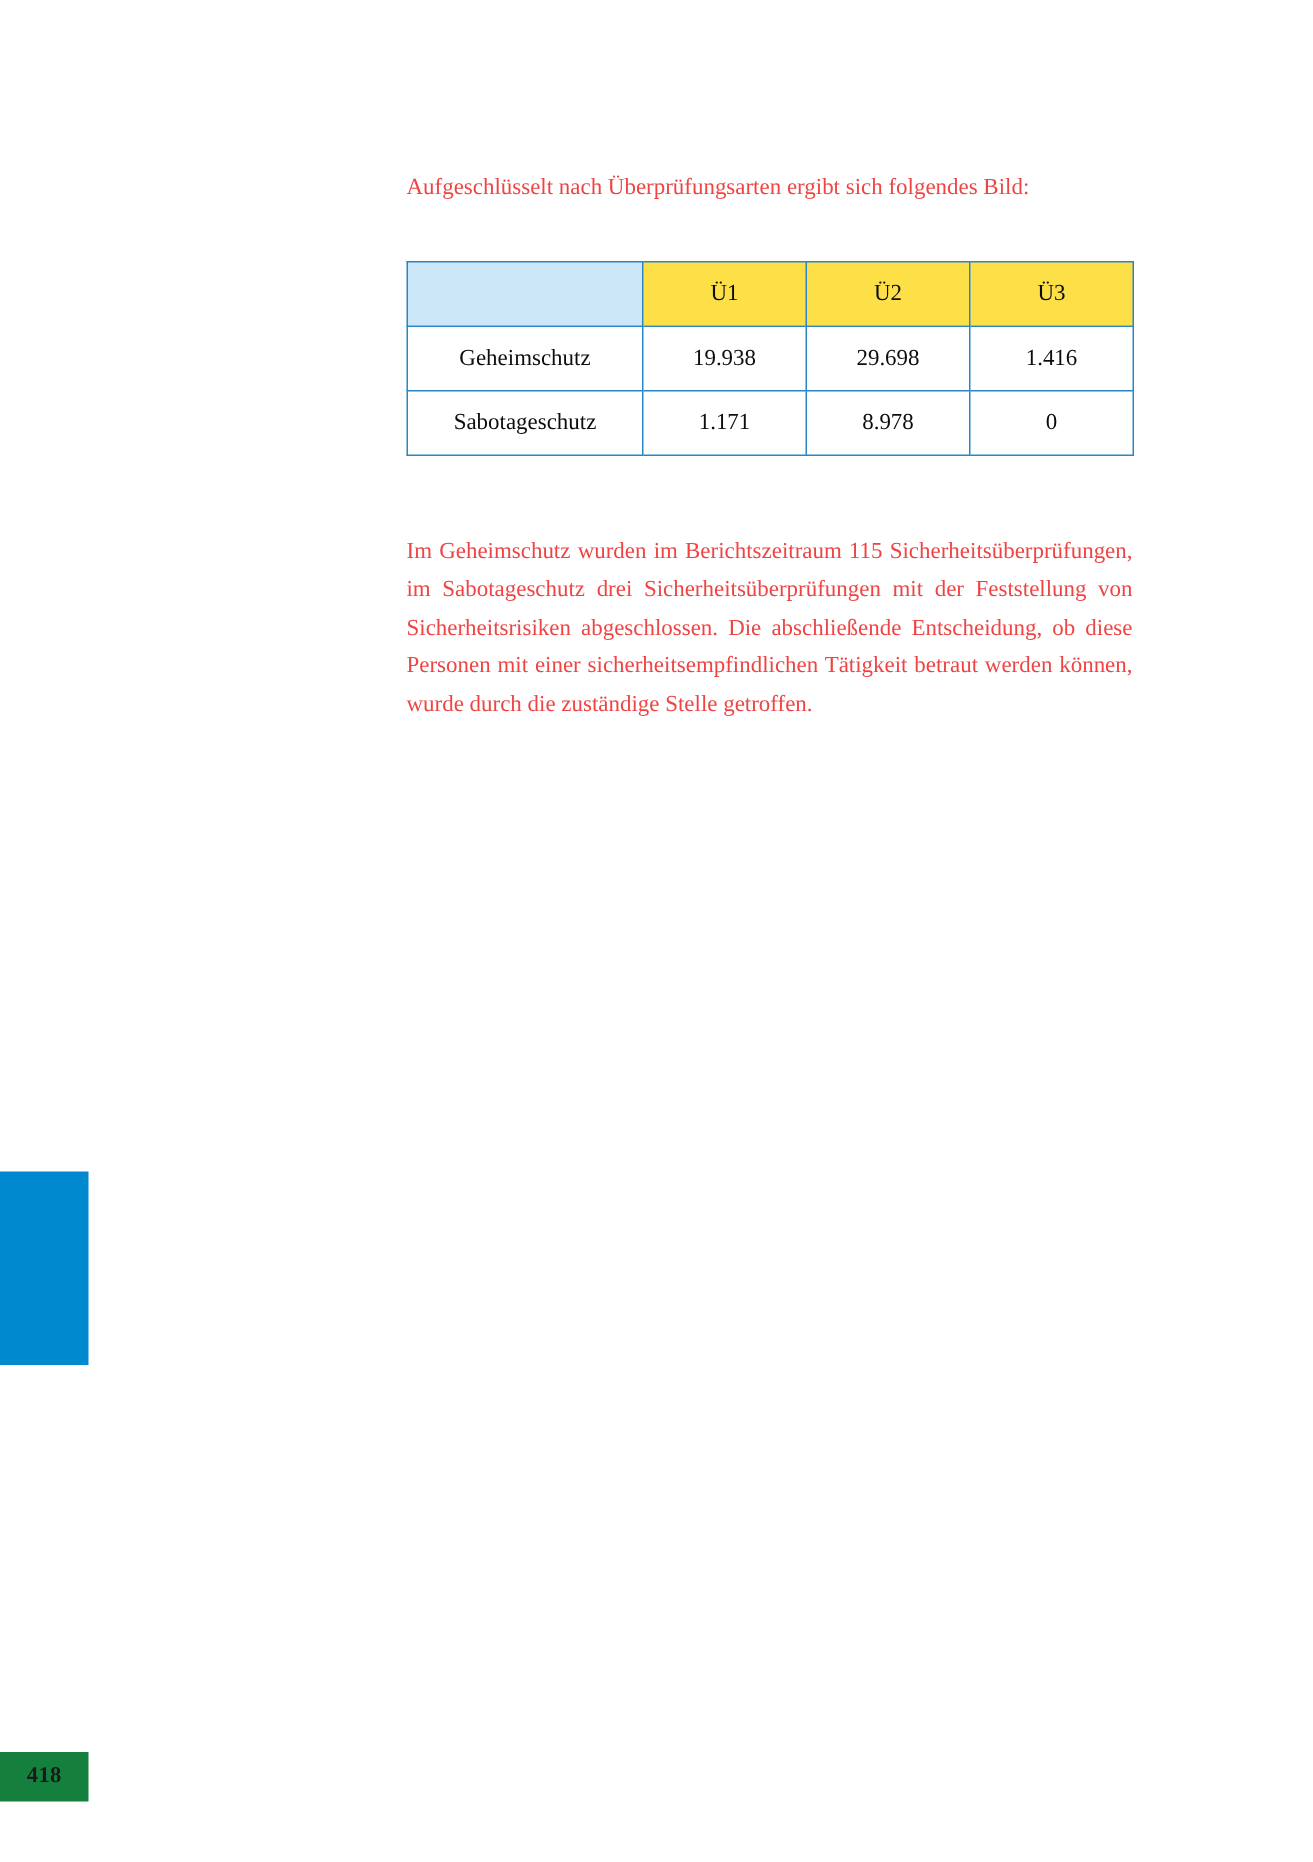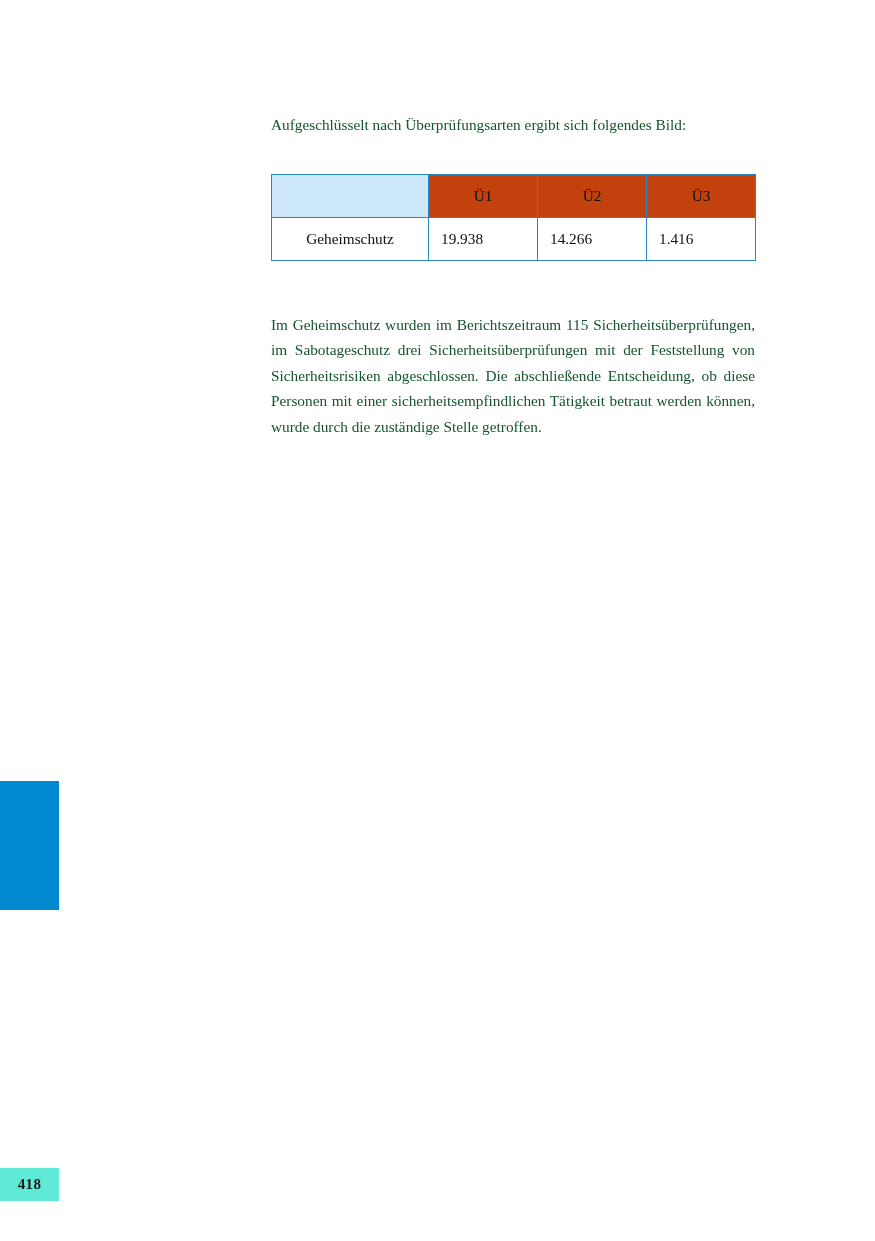--- a/index.html
+++ b/index.html
@@ -31,21 +31,21 @@
     background: #0089cf;
   }
 
   
   .page-number-box {
     position: absolute;
     left: 0;
     top: 1168px;
     width: 59px;
     height: 33px;
-    background: #5eead4;
+    background: #15803d;
     display: flex;
     align-items: center;
     justify-content: center;
   }
   .page-number-box .num {
     font-family: "Liberation Serif", serif;
     font-weight: bold;
     font-size: 15px;
     color: #1a1a1a;
     letter-spacing: 0.3px;
@@ -59,21 +59,21 @@
     width: 484px;
   }
 
   p.body-text {
     margin: 0;
     font-size: 15.3px;
     line-height: 25.6px;
     text-align: justify;
     text-justify: inter-word;
     hyphens: manual;
-    color: #14532d;
+    color: #ef4444;
   }
 
   p.body-text.intro {
     margin-bottom: 0;
   }
 
   
   .table-wrap {
     margin-top: 36px;
     width: 484px;
@@ -87,31 +87,31 @@
   table.data-table th,
   table.data-table td {
     border: 1px solid #2a86c4;
     height: 42px;
     font-size: 15.3px;
     font-weight: normal;
     padding: 0 12px;
     color: #0d0d0d;
   }
   table.data-table thead th {
-    background: #c2410c;
+    background: #fde047;
     text-align: center;
   }
   table.data-table thead th.corner {
     background: #cbe7f8;
   }
   table.data-table tbody td.label {
     text-align: center;
   }
   table.data-table tbody td.num {
-    text-align: left;
+    text-align: center;
   }
   col.c1 { width: 157px; }
   col.c2 { width: 109px; }
   col.c3 { width: 109px; }
   col.c4 { width: 109px; }
 
   p.after-table {
     margin-top: 51px;
   }
 </style>
@@ -143,22 +143,28 @@
             <th class="corner"></th>
             <th>Ü1</th>
             <th>Ü2</th>
             <th>Ü3</th>
           </tr>
         </thead>
         <tbody>
           <tr>
             <td class="label">Geheimschutz</td>
             <td class="num">19.938</td>
-            <td class="num">14.266</td>
+            <td class="num">29.698</td>
             <td class="num">1.416</td>
+          </tr>
+          <tr>
+            <td class="label">Sabotageschutz</td>
+            <td class="num">1.171</td>
+            <td class="num">8.978</td>
+            <td class="num">0</td>
           </tr>
         </tbody>
       </table>
     </div>
 
     <p class="body-text after-table">Im Geheimschutz wurden im Berichtszeitraum 115 Sicherheits­überprüfungen, im Sabotageschutz drei Sicherheitsüberprüfun­gen mit der Feststellung von Sicherheitsrisiken abgeschlossen. Die abschließende Entscheidung, ob diese Personen mit einer sicher­heitsempfindlichen Tätigkeit betraut werden können, wurde durch die zuständige Stelle getroffen.</p>
 
   </div>
 </div>
 

